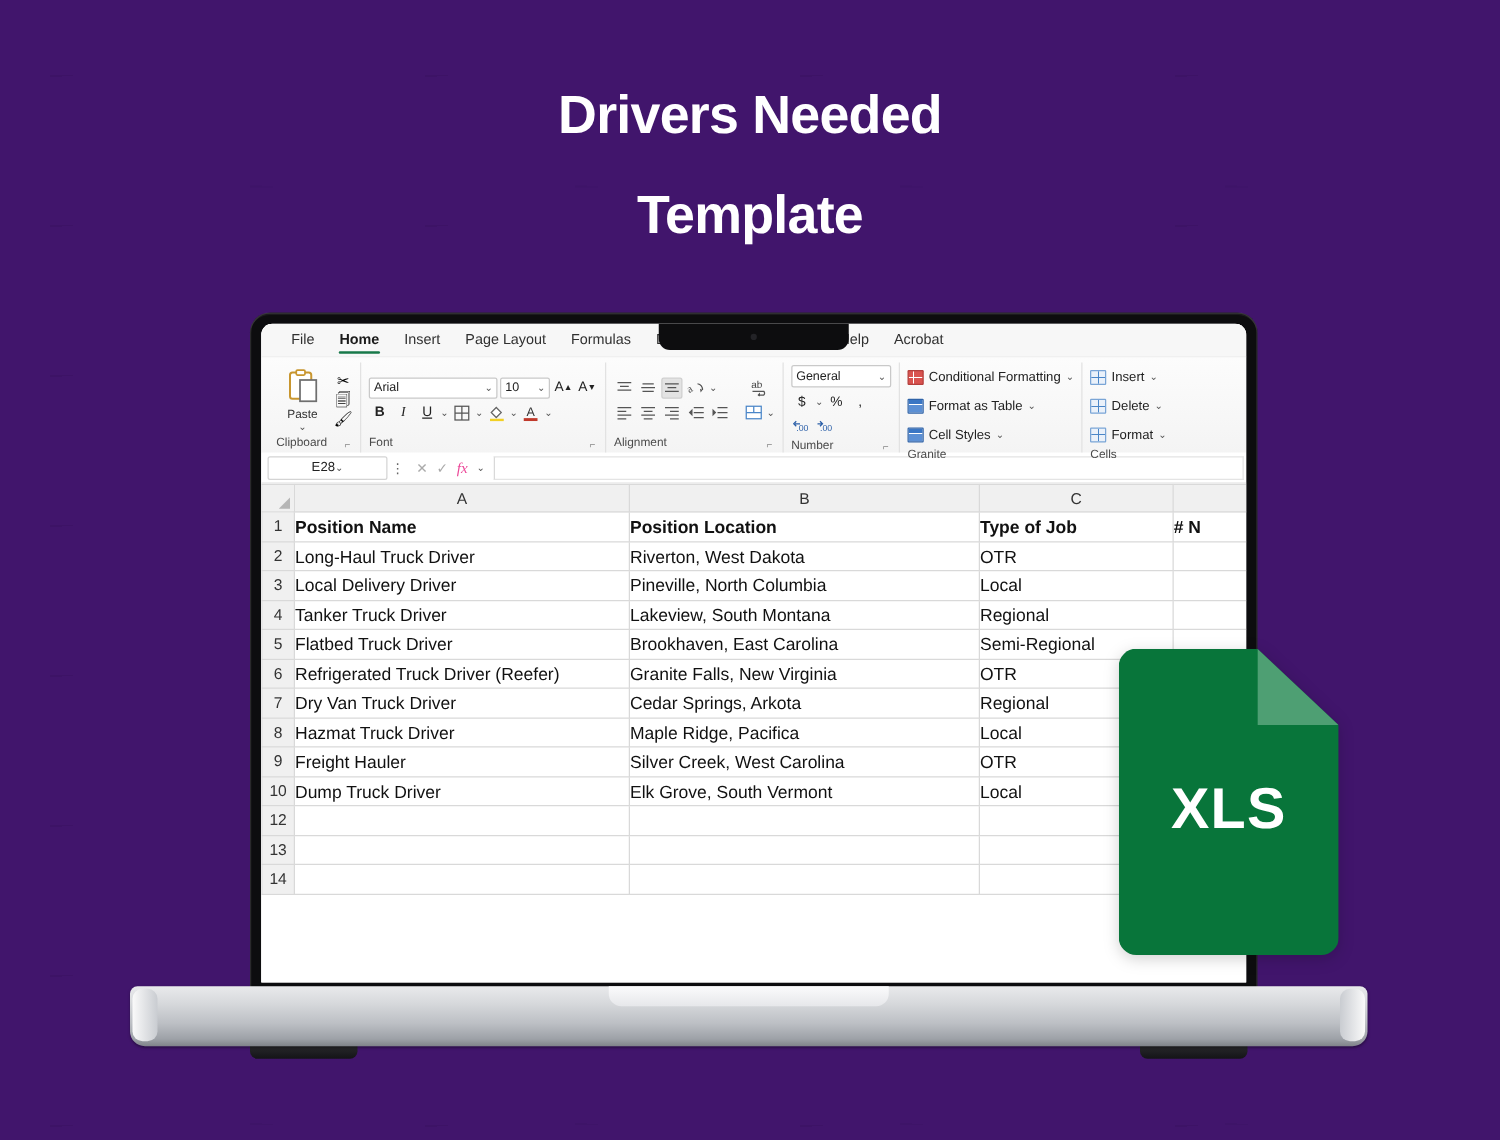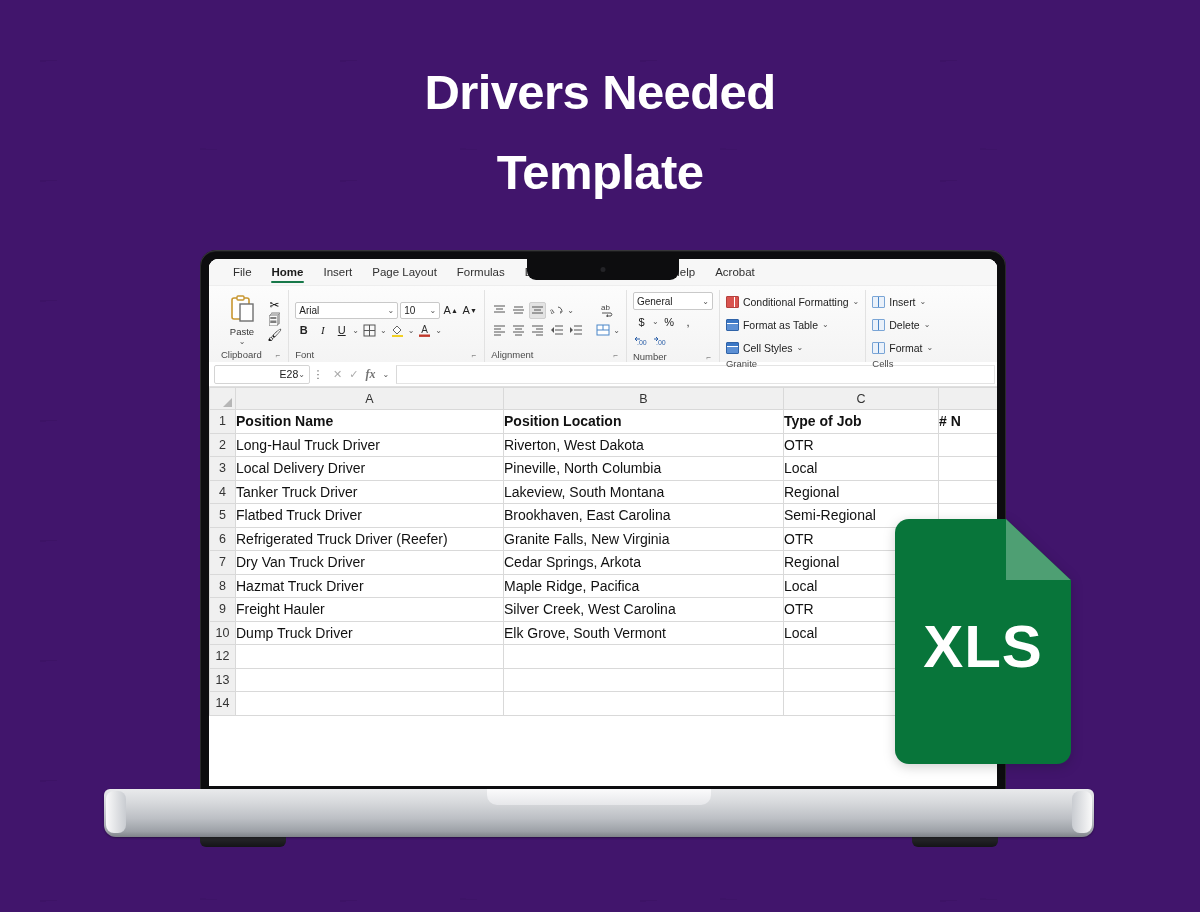--- a/index.html
+++ b/index.html
@@ -25,21 +25,21 @@
     background-position: 40px 60px, -60px 300px;
     pointer-events: none;
   }
 
   
   .headline {
     position: absolute; left: 0; right: 0; top: 52px;
     text-align: center;
     color: #ffffff;
     font-weight: 700;
-    font-size: 49px;
+    font-size: 43px;
     line-height: 80px;
     letter-spacing: -0.6px;
   }
 
   
   #laptop { position: absolute; left: 104px; top: 250px; width: 990px; height: 610px; }
 
   #lid {
     position: absolute; left: 96px; top: 0px;
     width: 806px; height: 545px;
@@ -192,26 +192,26 @@
       border:1px solid #7aa5d6; }
 
   
   .fbar {
     height:25px; flex:0 0 25px; display:flex; align-items:center; gap:0;
     background:#fff; border-bottom:1px solid #e0e0e0; padding:0 2px;
   }
   .namebox {
     width:96px; height:19px; margin-left:3px;
     border:1px solid #d4d4d4; border-radius:2px; background:#fff;
-    display:flex; align-items:center; justify-content:flex-end;
+    display:flex; align-items:center; justify-content:center;
     font-size:10.5px; color:#222; padding:0 4px;
   }
   .fdots { width:16px; text-align:center; color:#666; font-size:11px; }
   .fbtns { display:flex; align-items:center; gap:7px; padding:0 7px; color:#aaa; font-size:11px; }
-  .fx { font-family:"Liberation Serif",serif; font-style:italic; font-weight:700; color:#737373; font-size:12px; }
+  .fx { font-family:"Liberation Serif",serif; font-style:italic; font-weight:400; color:#ec4899; font-size:12px; }
   .finput { flex:1; height:19px; border:1px solid #e4e4e4; border-left:1px solid #d9d9d9; background:#fff; }
 
   
   .gridwrap { flex:1; overflow:hidden; position:relative; background:#fff; }
   table.sheet { border-collapse:collapse; table-layout:fixed; width:880px; }
   table.sheet th, table.sheet td { border:1px solid #d9d9d9; padding:0; }
   .colhead th {
     height:22px; background:#f0f0f0; color:#333; font-size:12.5px; font-weight:400;
     text-align:center; border:1px solid #cfcfcf;
   }
@@ -243,21 +243,21 @@
     border-radius: 14px;
     clip-path: polygon(0 0, 63% 0, 100% 25%, 100% 100%, 0 100%);
   }
   #xls .fold {
     position:absolute; left:63%; top:0; width:37%; height:25%;
     background:#4e9f73;
     clip-path: polygon(0 0, 100% 100%, 0 100%);
   }
   #xls .txt {
     position:absolute; left:0; right:0; top:52%;
-    text-align:center; color:#fff; font-weight:700; font-size:60px;
+    text-align:center; color:#fff; font-weight:700; font-size:46px;
     letter-spacing:1px;
     transform: translateY(-50%);
   }
 </style>
 </head>
 <body>
 
 <div id="stage">
   <div id="watermark"></div>
 

